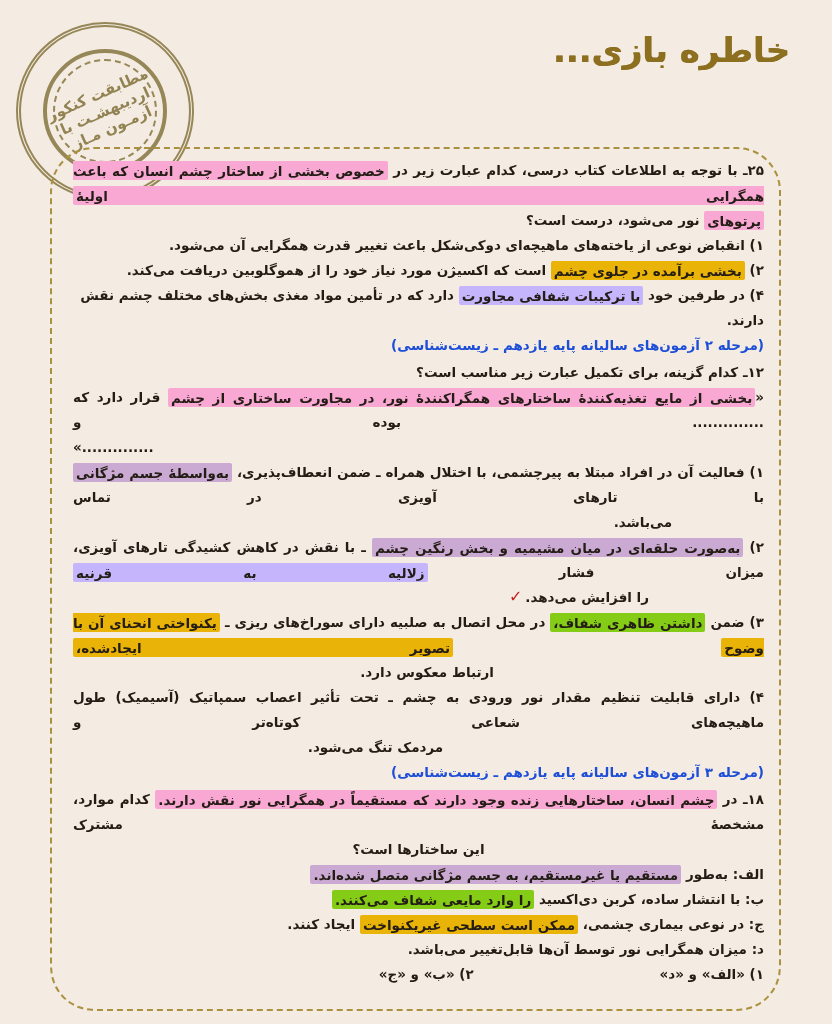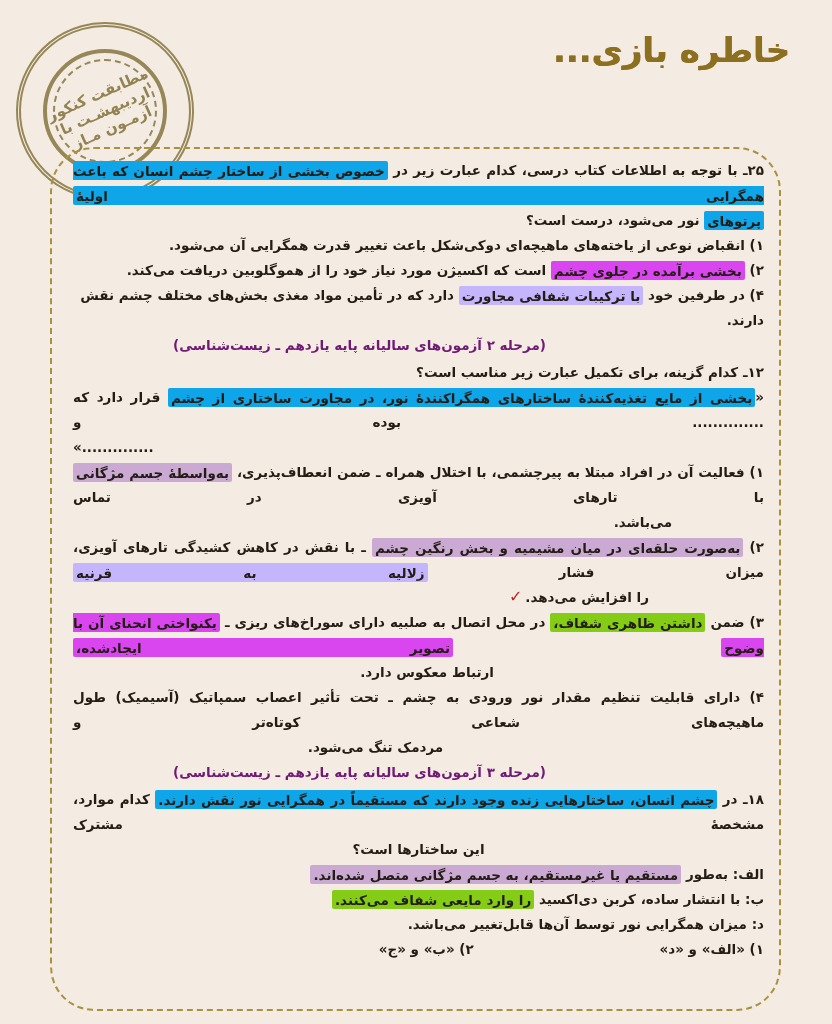--- a/index.html
+++ b/index.html
@@ -31,25 +31,25 @@
     box-sizing:border-box;
     padding:9px 15px 0 21px;
     direction:rtl;text-align:right;
     font-size:13.5px;line-height:25px;
   }
   .line{white-space:normal;}
   .fill{text-align:justify;text-align-last:justify;}
   .cont-c{text-align:center;}
   .cont-l{text-align:left;}
   .q-start{margin-top:2px;}
-  .src{color:#701a75;text-align:left;margin-left:100px;}
+  .src{color:#1d4ed8;text-align:right;margin-left:100px;}
   
   .hl{padding:1.5px 3px;border-radius:2px;}
-  .hl-y{background:#0ea5e9;}
-  .hl-g{background:#d946ef;}
+  .hl-y{background:#f9a8d4;}
+  .hl-g{background:#eab308;}
   .hl-p{background:#caaad2;}
   .hl-r{background:#c4b5fd;}
   .hl-b{background:#84cc16;}
   .check{color:#c41d1d;font-size:16px;padding:0 3px;line-height:1;}
   
   .two-col{display:grid;grid-template-columns:42% 58%;}
   .two-col > div{text-align:right;}
 </style>
 </head>
 <body>
@@ -86,19 +86,20 @@
   <div class="line fill"><span>۳) ضمن </span><span class="hl hl-b">داشتن ظاهری شفاف،</span><span> در محل اتصال به صلبیه دارای سوراخ‌های ریزی ـ </span><span class="hl hl-g">یکنواختی انحنای آن با وضوح</span><span> </span><span class="hl hl-g">تصویر ایجادشده،</span></div>
   <div class="line" style="text-align:right;margin-right:270px;">ارتباط معکوس دارد.</div>
   <div class="line fill">۴) دارای قابلیت تنظیم مقدار نور ورودی به چشم ـ تحت تأثیر اعصاب سمپاتیک (آسیمیک) طول ماهیچه‌های شعاعی کوتاه‌تر و</div>
   <div class="line" style="text-align:center;margin-right:86px;">مردمک تنگ می‌شود.</div>
   <div class="line src">(مرحله ۳ آزمون‌های سالیانه پایه یازدهم ـ زیست‌شناسی)</div>
 
   <div class="line fill q-start"><span>۱۸ـ در </span><span class="hl hl-y">چشم انسان، ساختارهایی زنده وجود دارند که مستقیماً در همگرایی نور نقش دارند.</span><span> کدام موارد، مشخصهٔ مشترک</span></div>
   <div class="line cont-c">این ساختارها است؟</div>
   <div class="line"><span>الف: به‌طور </span><span class="hl hl-p">مستقیم یا غیرمستقیم، به جسم مژگانی متصل شده‌اند.</span></div>
   <div class="line"><span>ب: با انتشار ساده، کربن دی‌اکسید </span><span class="hl hl-b">را وارد مایعی شفاف می‌کنند.</span></div>
+  <div class="line"><span>ج: در نوعی بیماری چشمی، </span><span class="hl hl-g">ممکن است سطحی غیریکنواخت</span><span> ایجاد کنند.</span></div>
   <div class="line">د: میزان همگرایی نور توسط آن‌ها قابل‌تغییر می‌باشد.</div>
   <div class="two-col">
     <div>۱) «الف» و «د»</div>
     <div>۲) «ب» و «ج»</div>
   </div>
 
 </div>
 
 </body></html>

